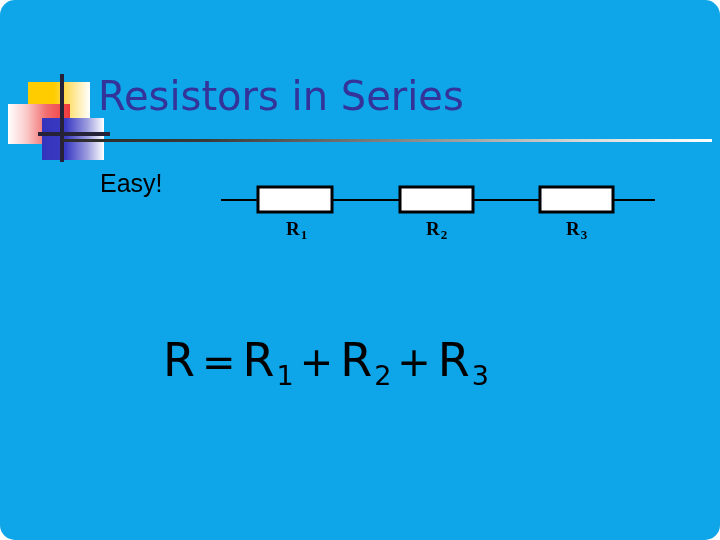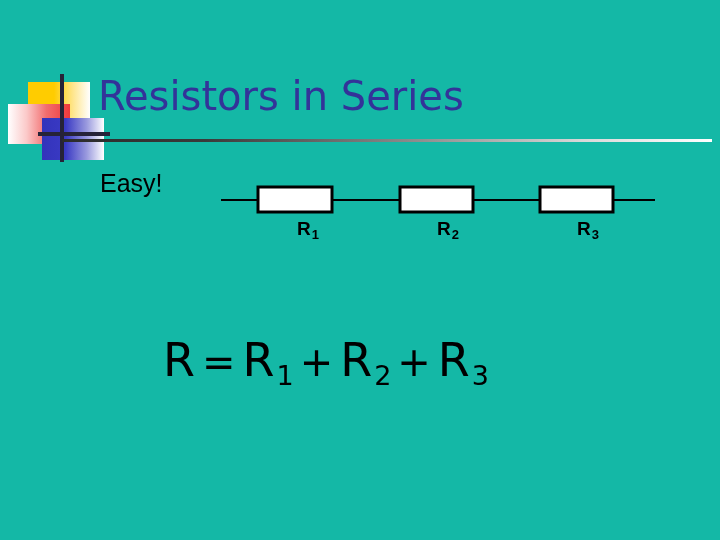--- a/index.html
+++ b/index.html
@@ -11,21 +11,22 @@
     width: 720px;
     height: 540px;
     position: relative;
     overflow: hidden;
     font-family: "Liberation Sans", sans-serif;
   }
 
   .slide {
     position: absolute;
     inset: 0;
-    background: #14b8a6;
+    background: #0ea5e9;
+    border-radius: 15px;
   }
 
   
   .deco {
     position: absolute;
     left: 0px;
     top: 68px;
     width: 130px;
     height: 95px;
   }
@@ -111,26 +112,25 @@
     position: absolute;
     left: 215px;
     top: 178px;
     width: 450px;
     height: 80px;
   }
   .circuit svg { display: block; }
 
   .res-label {
     position: absolute;
-    font-family: Liberation Sans, sans-serif;
+    font-family: Liberation Serif, serif;
     font-weight: bold;
     font-size: 19px;
     color: #000000;
     white-space: nowrap;
-    margin-left: 11px;
   }
   .res-label sub {
     font-size: 13px;
     font-weight: bold;
     vertical-align: baseline;
     position: relative;
     top: 4px;
     left: 1px;
   }
   .lbl1 { left: 71px; top: 40px; }

